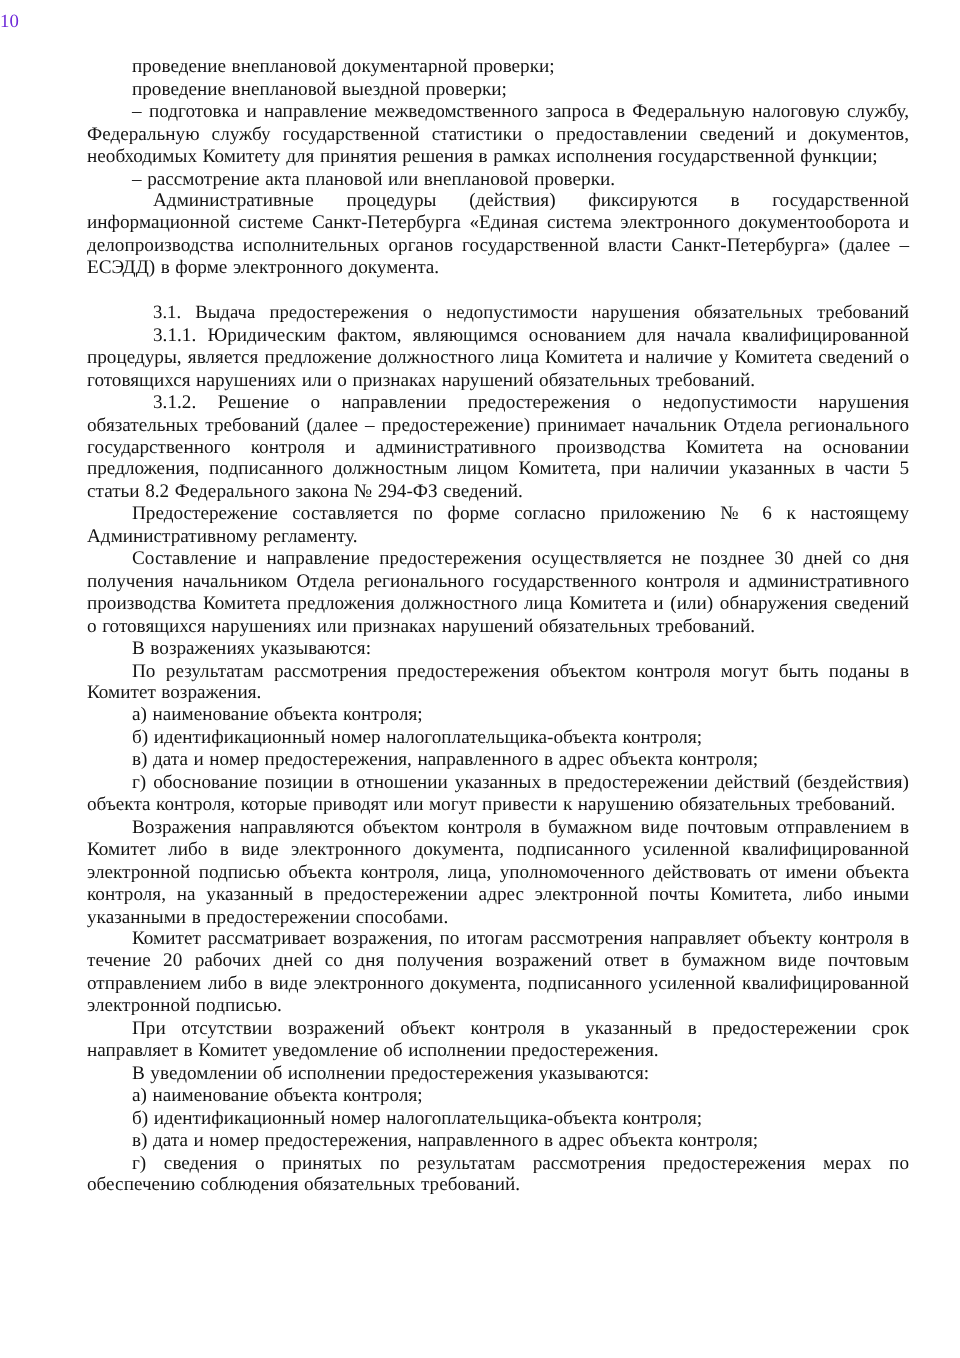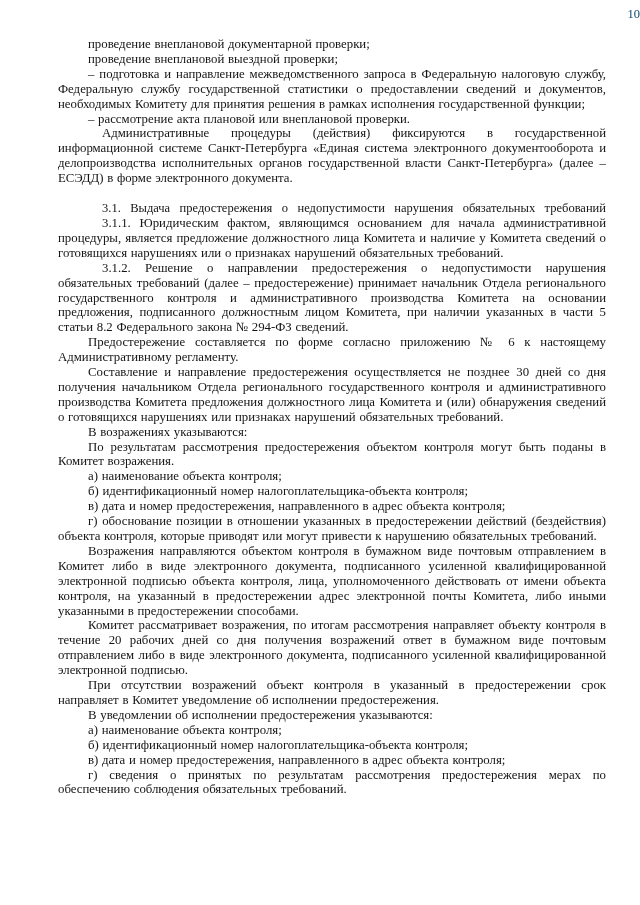--- a/index.html
+++ b/index.html
@@ -11,24 +11,24 @@
     position: relative;
     width: 640px;
     height: 905px;
     background: #ffffff;
     overflow: hidden;
     font-family: "Liberation Serif", "DejaVu Serif", serif;
     color: #141414;
   }
   .page-number {
     padding-top: 7px;
-    text-align: right;
+    text-align: left;
     font-size: 12.5px;
     line-height: 15px;
-    color: #0c4a6e;
+    color: #6d28d9;
   }
   .content {
     margin: 15px 34px 0 58px; 
     text-align: justify;
   }
   .p {
     margin: 0;
     text-indent: 30px;
     font-size: 12.8px;
     line-height: 14.9px;
@@ -51,21 +51,21 @@
 <div class="sheet">
   <div class="page-number">10</div>
 
   <div class="content">
     <p class="p">проведение внеплановой документарной проверки;</p>
     <p class="p">проведение внеплановой выездной проверки;</p>
     <p class="p">– подготовка и направление межведомственного запроса в Федеральную налоговую службу, Федеральную службу государственной статистики о предоставлении сведений и документов, необходимых Комитету для принятия решения в рамках исполнения государственной функции;</p>
     <p class="p">– рассмотрение акта плановой или внеплановой проверки.</p>
     <p class="p ind-lg">Административные процедуры (действия) фиксируются в государственной информационной системе Санкт-Петербурга «Единая система электронного документооборота и делопроизводства исполнительных органов государственной власти Санкт-Петербурга» (далее – ЕСЭДД) в форме электронного документа.</p>
     <p class="p ind-lg heading">3.1. Выдача предостережения о недопустимости нарушения обязательных требований</p>
-    <p class="p ind-lg">3.1.1. Юридическим фактом, являющимся основанием для начала административной процедуры, является предложение должностного лица Комитета и наличие у Комитета сведений о готовящихся нарушениях или о признаках нарушений обязательных требований.</p>
+    <p class="p ind-lg">3.1.1. Юридическим фактом, являющимся основанием для начала квалифицированной процедуры, является предложение должностного лица Комитета и наличие у Комитета сведений о готовящихся нарушениях или о признаках нарушений обязательных требований.</p>
     <p class="p ind-lg">3.1.2. Решение о направлении предостережения о недопустимости нарушения обязательных требований (далее – предостережение) принимает начальник Отдела регионального государственного контроля и административного производства Комитета на основании предложения, подписанного должностным лицом Комитета, при наличии указанных в части 5 статьи 8.2 Федерального закона № 294-ФЗ сведений.</p>
     <p class="p">Предостережение составляется по форме согласно приложению № 6 к настоящему Административному регламенту.</p>
     <p class="p">Составление и направление предостережения осуществляется не позднее 30 дней со дня получения начальником Отдела регионального государственного контроля и административного производства Комитета предложения должностного лица Комитета и (или) обнаружения сведений о готовящихся нарушениях или признаках нарушений обязательных требований.</p>
     <p class="p">В возражениях указываются:</p>
     <p class="p">По результатам рассмотрения предостережения объектом контроля могут быть поданы в Комитет возражения.</p>
     <p class="p">а) наименование объекта контроля;</p>
     <p class="p">б) идентификационный номер налогоплательщика-объекта контроля;</p>
     <p class="p">в) дата и номер предостережения, направленного в адрес объекта контроля;</p>
     <p class="p">г) обоснование позиции в отношении указанных в предостережении действий (бездействия) объекта контроля, которые приводят или могут привести к нарушению обязательных требований.</p>
     <p class="p">Возражения направляются объектом контроля в бумажном виде почтовым отправлением в Комитет либо в виде электронного документа, подписанного усиленной квалифицированной электронной подписью объекта контроля, лица, уполномоченного действовать от имени объекта контроля, на указанный в предостережении адрес электронной почты Комитета, либо иными указанными в предостережении способами.</p>

